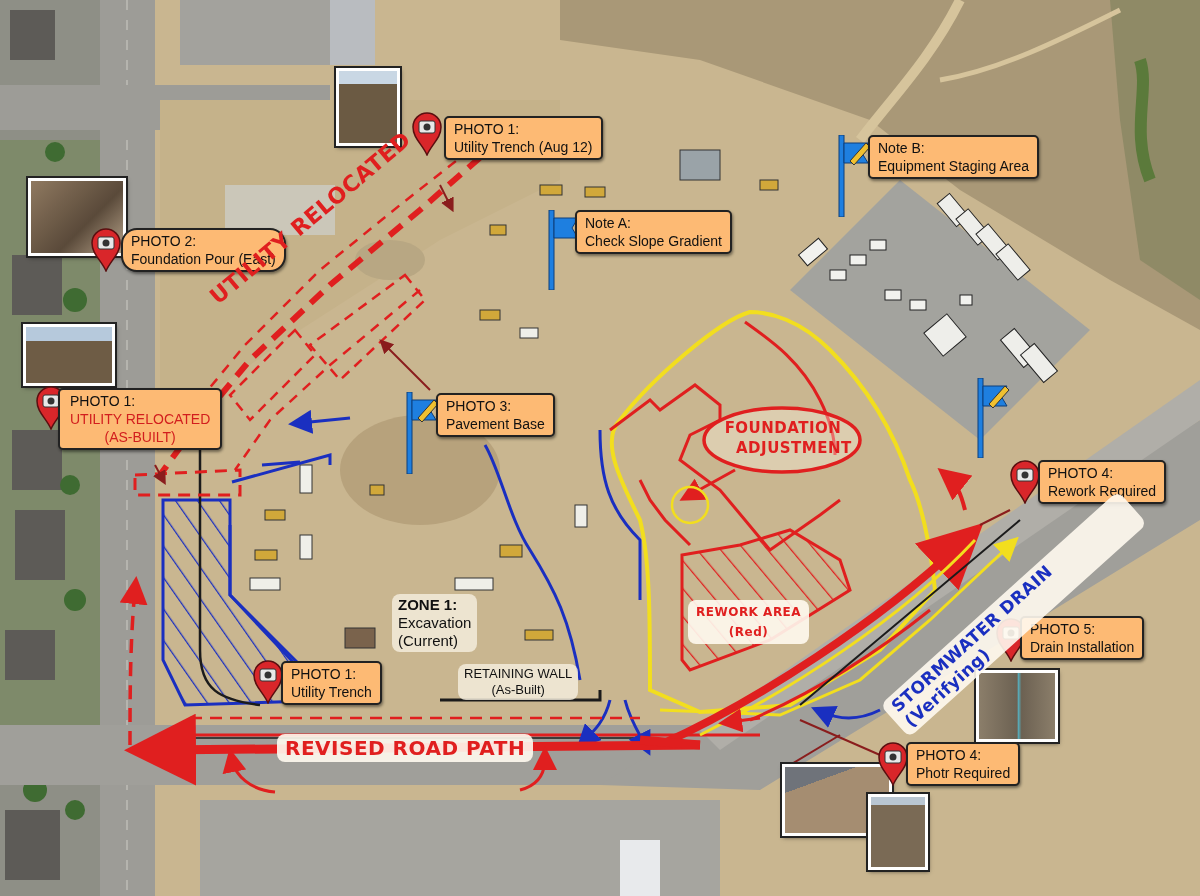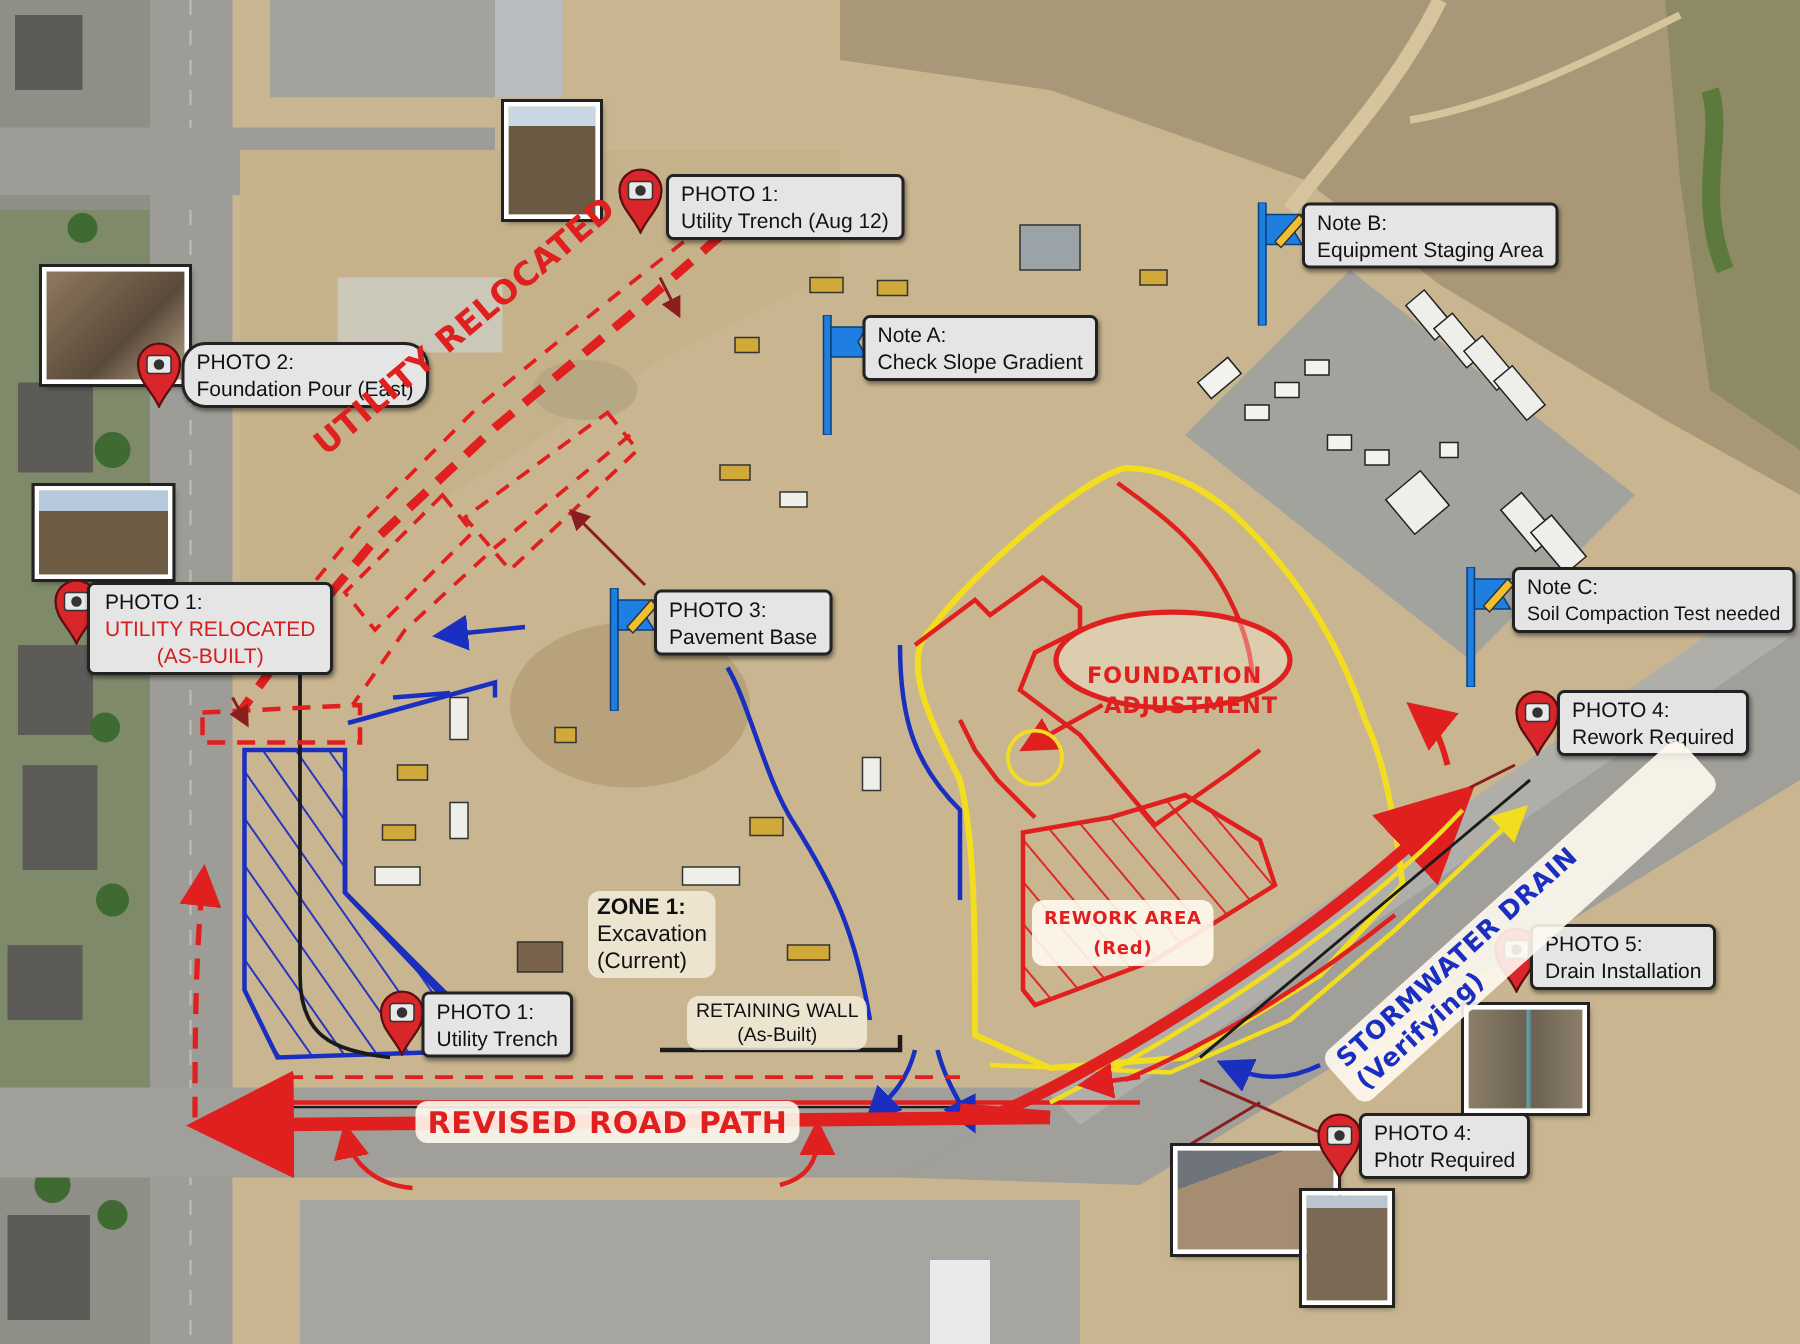--- a/index.html
+++ b/index.html
@@ -1,19 +1,19 @@
 <!DOCTYPE html>
 <html><head>
 <meta charset="utf-8">
 <style>
   html,body{margin:0;padding:0;}
   body{width:1200px;height:896px;overflow:hidden;background:#b8a88a;font-family:"Liberation Sans",sans-serif;}
   #map{position:relative;width:1200px;height:896px;overflow:hidden;}
   svg.base{position:absolute;left:0;top:0;}
-  .callout{position:absolute;background:#e5e5e5;border:2px solid #222;border-radius:5px;padding:2px 8px;color:#111;font-size:14px;line-height:18px;box-shadow:1px 2px 3px rgba(0,0,0,.45);white-space:nowrap;}
+  .callout{position:absolute;background:#fdba74;border:2px solid #222;border-radius:5px;padding:2px 8px;color:#111;font-size:14px;line-height:18px;box-shadow:1px 2px 3px rgba(0,0,0,.45);white-space:nowrap;}
   .callout .l1,.callout .l2{display:block;}
   .callout .red{color:#d21e1e;}
   .pin{position:absolute;width:30px;height:44px;}
   .flag{position:absolute;width:34px;}
   .thumb{position:absolute;border:3px solid #fff;outline:2px solid #222;box-shadow:1px 2px 4px rgba(0,0,0,.5);}
   .hand{position:absolute;font-family:"DejaVu Sans",sans-serif;font-weight:bold;letter-spacing:.5px;}
   .hand.red{color:#e01f1f;}
   .hand.blue{color:#1a2fc0;}
   .pill{background:rgba(255,250,240,.9);border-radius:8px;padding:2px 8px;}
   .dark{position:absolute;font-size:15px;line-height:18px;color:#111;text-align:center;background:rgba(245,238,222,.82);border-radius:8px;padding:2px 6px;}
@@ -291,38 +291,34 @@
   <div class="callout" style="left:868px;top:135px;">
     <span class="l1">Note B:</span>
     <span class="l2">Equipment Staging Area</span>
   </div>
 
   <svg class="flag" style="left:977px;top:378px;height:80px;" viewBox="0 0 34 80">
       <rect x="1" y="0" width="5" height="80" fill="#1e7fe0" stroke="#0d3f7a"></rect>
       <path d="M6 8 L30 8 L24 18 L30 28 L6 28 Z" fill="#1e7fe0" stroke="#0d3f7a"></path>
       <path d="M12 26 L28 8 L32 12 L16 30 Z" fill="#f0c030" stroke="#333"></path>
     </svg>
-  <div class="callout" style="left:1008px;top:378px;font-size:13px;">
-    <span class="l1" style="font-size:14px;">Note C:</span>
-    <span class="l2">Soil Compaction Test needed</span>
-  </div>
 
   <svg class="flag" style="left:406px;top:392px;height:82px;" viewBox="0 0 34 82">
       <rect x="1" y="0" width="5" height="82" fill="#1e7fe0" stroke="#0d3f7a"></rect>
       <path d="M6 8 L30 8 L24 18 L30 28 L6 28 Z" fill="#1e7fe0" stroke="#0d3f7a"></path>
       <path d="M12 26 L28 8 L32 12 L16 30 Z" fill="#f0c030" stroke="#333"></path>
     </svg>
   <div class="callout" style="left:436px;top:393px;">
     <span class="l1">PHOTO 3:</span>
     <span class="l2">Pavement Base</span>
   </div>
 
   <div class="hand red" style="left:205px;top:290px;font-size:22px;transform:rotate(-40deg);transform-origin:left top;">UTILITY RELOCATED</div>
 
-  <div class="hand red" style="left:718px;top:440px;font-size:15px;line-height:20px;text-align:center;width:130px;">
+  <div class="hand red" style="left:718px;top:418px;font-size:15px;line-height:20px;text-align:center;width:130px;">
     <span style="display:block;">FOUNDATION</span>
     <span style="display:block;margin-left:18px;">ADJUSTMENT</span>
   </div>
 
   <div class="hand red pill" style="left:688px;top:600px;font-size:12px;line-height:20px;text-align:center;">
     <span style="display:block;">REWORK AREA</span>
     <span style="display:block;">(Red)</span>
   </div>
 
   <div class="hand blue pill" style="left:880px;top:705px;font-size:17px;transform:rotate(-42deg);transform-origin:left top;">STORMWATER DRAIN (Verifying)</div>

